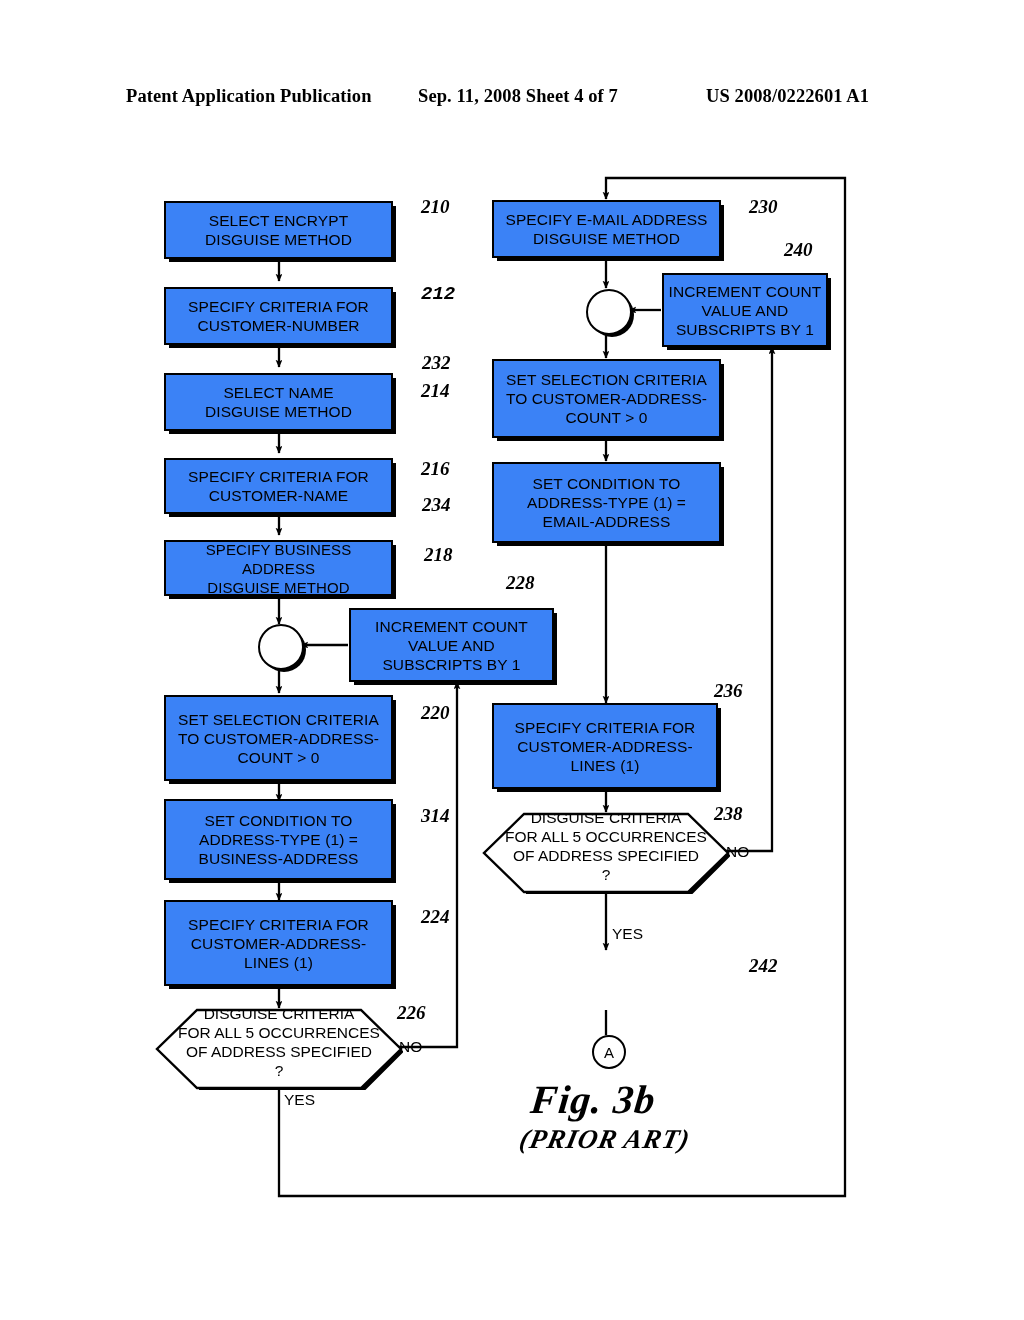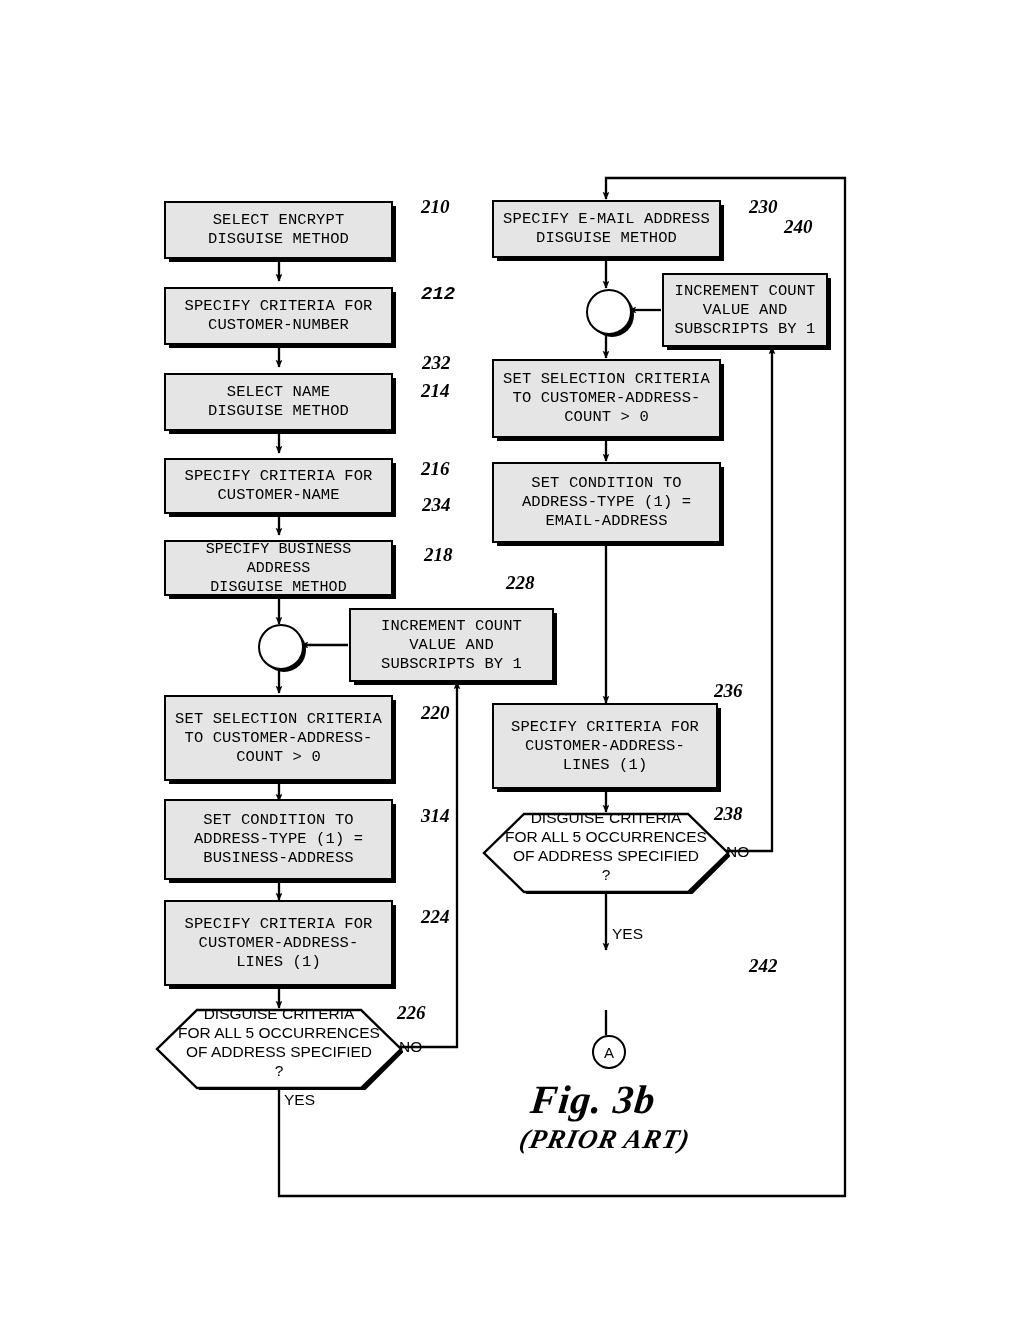--- a/index.html
+++ b/index.html
@@ -20,25 +20,25 @@
   .h-pub{left:126px;}
   .h-date{left:418px;}
   .h-num{left:706px;}
 
   
   #wires{position:absolute;top:0;left:0;width:1024px;height:1320px;pointer-events:none;}
 
   
   .node{
     position:absolute;box-sizing:border-box;
-    background:#e5e5e5;border:2px solid #000;
+    background:#3b82f6;border:2px solid #000;
     box-shadow:4px 4px 0 -1px #000;
     display:flex;align-items:center;justify-content:center;
     text-align:center;
-    font-family:Liberation Mono, monospace;
+    font-family:Liberation Sans, sans-serif;
     font-size:15.5px;line-height:19px;letter-spacing:.1px;
     padding:2px 4px;
   }
   .node .txt{display:block;width:100%;white-space:pre-line;}
 
   
   .junc{
     position:absolute;border:2.5px solid #000;border-radius:50%;
     background:#fff;box-shadow:3px 3px 0 -1px #000;
   }
@@ -77,20 +77,25 @@
     font-weight:bold;font-style:italic;white-space:nowrap;
   }
   .figcap.main{font-size:40px;letter-spacing:1px;transform:skewX(-6deg);}
   .figcap.sub{font-size:27px;letter-spacing:1px;transform:skewX(-12deg);}
 </style>
 </head>
 <body>
 
 <div id="sheet">
 
+  <div class="hdr">
+    <span class="h-pub">Patent Application Publication</span>
+    <span class="h-date">Sep. 11, 2008  Sheet 4 of 7</span>
+    <span class="h-num">US 2008/0222601 A1</span>
+  </div>
 
   <svg id="wires" viewBox="0 0 1024 1320" xmlns="http://www.w3.org/2000/svg">
     <defs>
       <marker id="ah" markerWidth="10" markerHeight="10" refX="7.2" refY="3.4" orient="auto" markerUnits="userSpaceOnUse">
         <path d="M0,0 L8,3.4 L0,6.8 L1.6,3.4 Z" fill="#000"></path>
       </marker>
     </defs>
     <g stroke="#000" stroke-width="2.3" fill="none">
 
       <line x1="279" y1="261" x2="279" y2="281" marker-end="url(#ah)"></line>
@@ -204,21 +209,21 @@
   </div>
   <div class="ref" style="left:749px;top:196px;">230</div>
 
   <div class="junc" style="left:586px;top:289px;width:42px;height:42px;"></div>
 
   <div class="node" style="left:662px;top:273px;width:166px;height:74px;">
     <span class="txt">INCREMENT COUNT
 VALUE AND
 SUBSCRIPTS BY 1</span>
   </div>
-  <div class="ref" style="left:784px;top:216px;">240</div>
+  <div class="ref" style="left:784px;top:239px;">240</div>
 
   <div class="node" style="left:492px;top:359px;width:229px;height:79px;">
     <span class="txt">SET SELECTION CRITERIA
 TO CUSTOMER-ADDRESS-
 COUNT &gt; 0</span>
   </div>
   <div class="ref" style="left:422px;top:352px;">232</div>
 
   <div class="node" style="left:492px;top:462px;width:229px;height:81px;">
     <span class="txt">SET CONDITION TO

